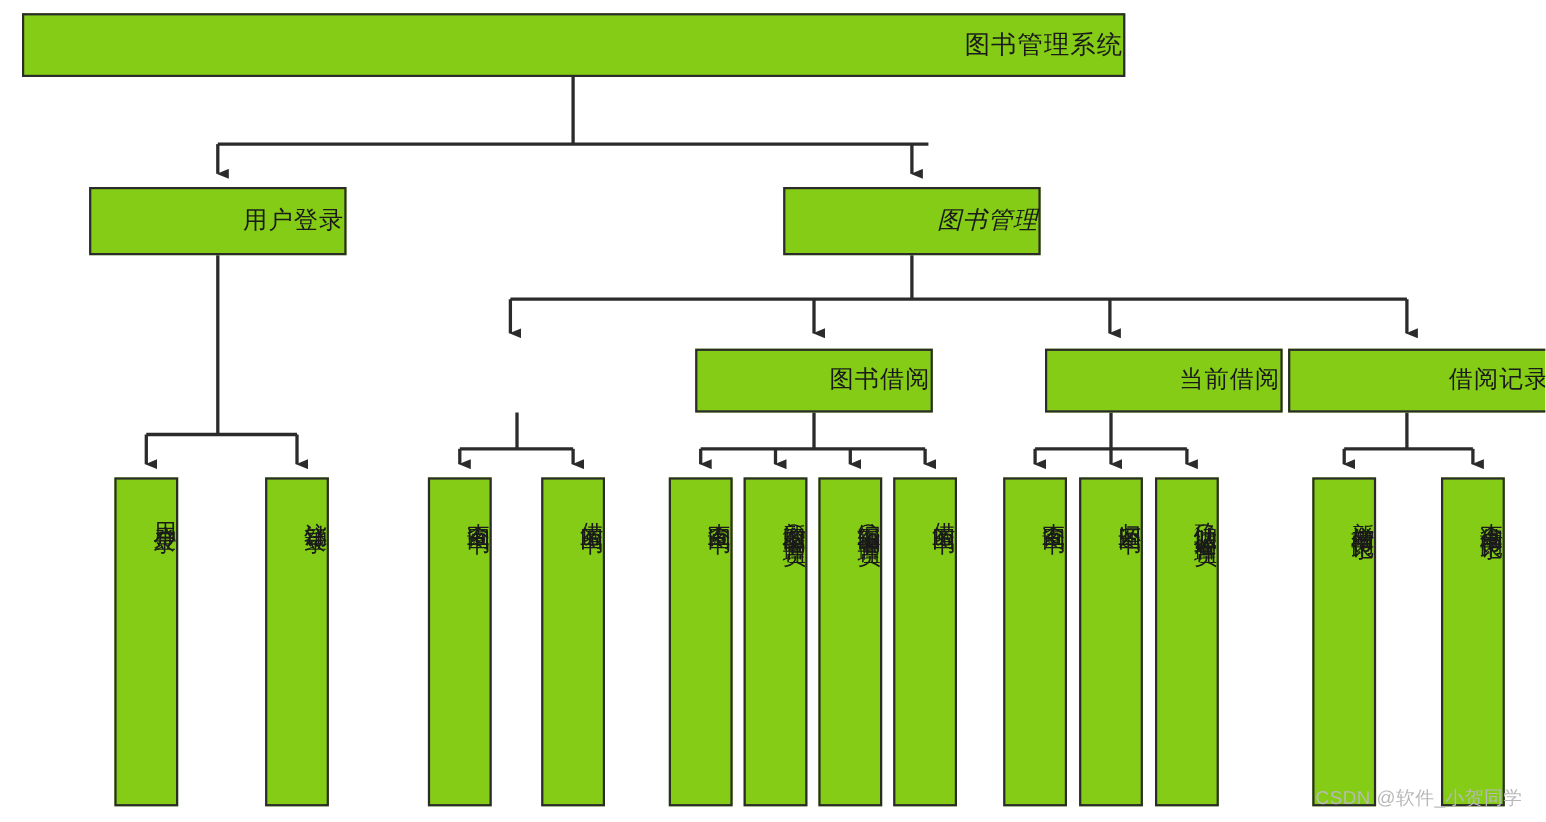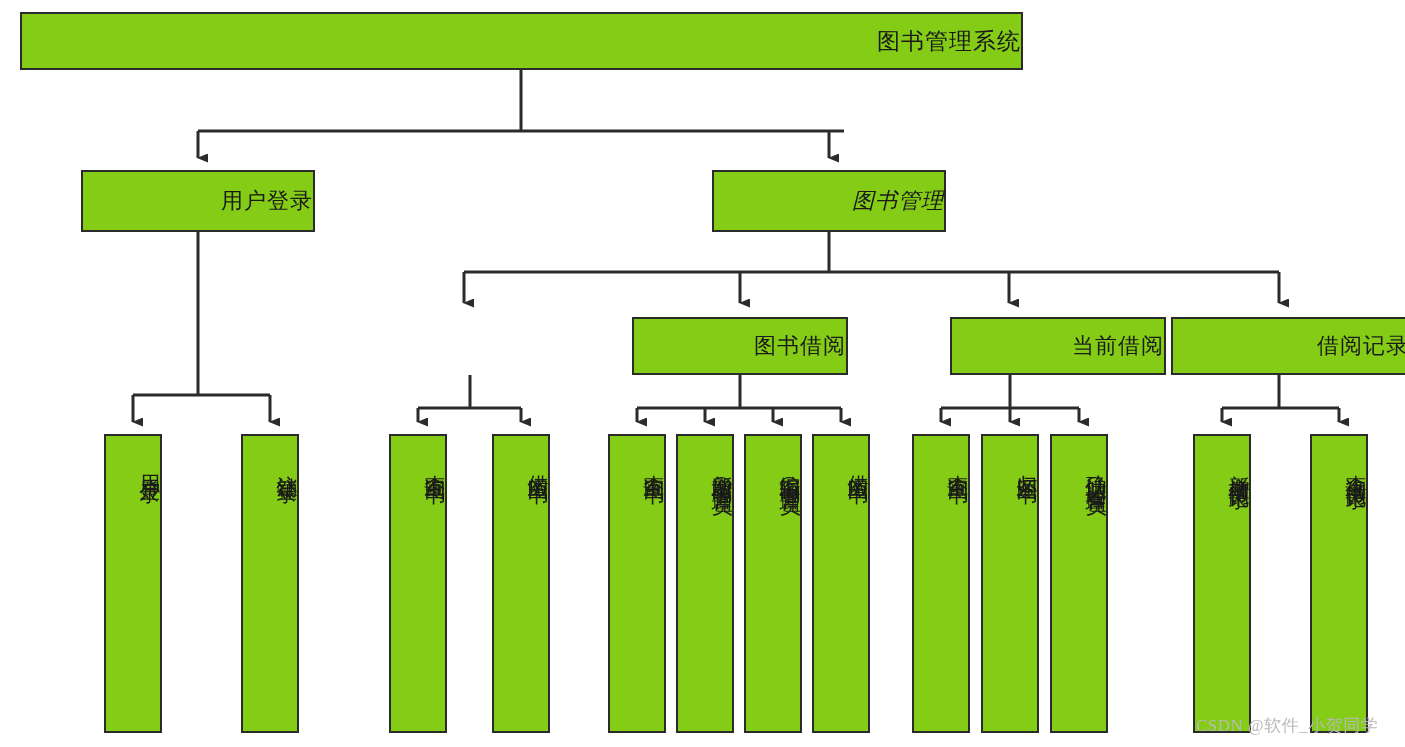--- a/index.html
+++ b/index.html
@@ -65,21 +65,21 @@
   }
   .watermark {
     position: absolute;
     left: 1196px;
     top: 714px;
     font-size: 17px;
     color: #b9b9b9;
     letter-spacing: 0.5px;
     white-space: nowrap;
     z-index: 3;
-    font-family: Liberation Serif, serif;
+    font-family: Liberation Sans, sans-serif;
   }
 </style>
 </head>
 <body>
 
 <div id="diagram-root">
 
   <svg id="edge-layer" viewBox="0 0 1405 747" width="1405" height="747" xmlns="http://www.w3.org/2000/svg">
     <defs>
       <marker id="arrowhead" markerWidth="9" markerHeight="11" refX="4.5" refY="10" orient="auto" markerUnits="userSpaceOnUse">

